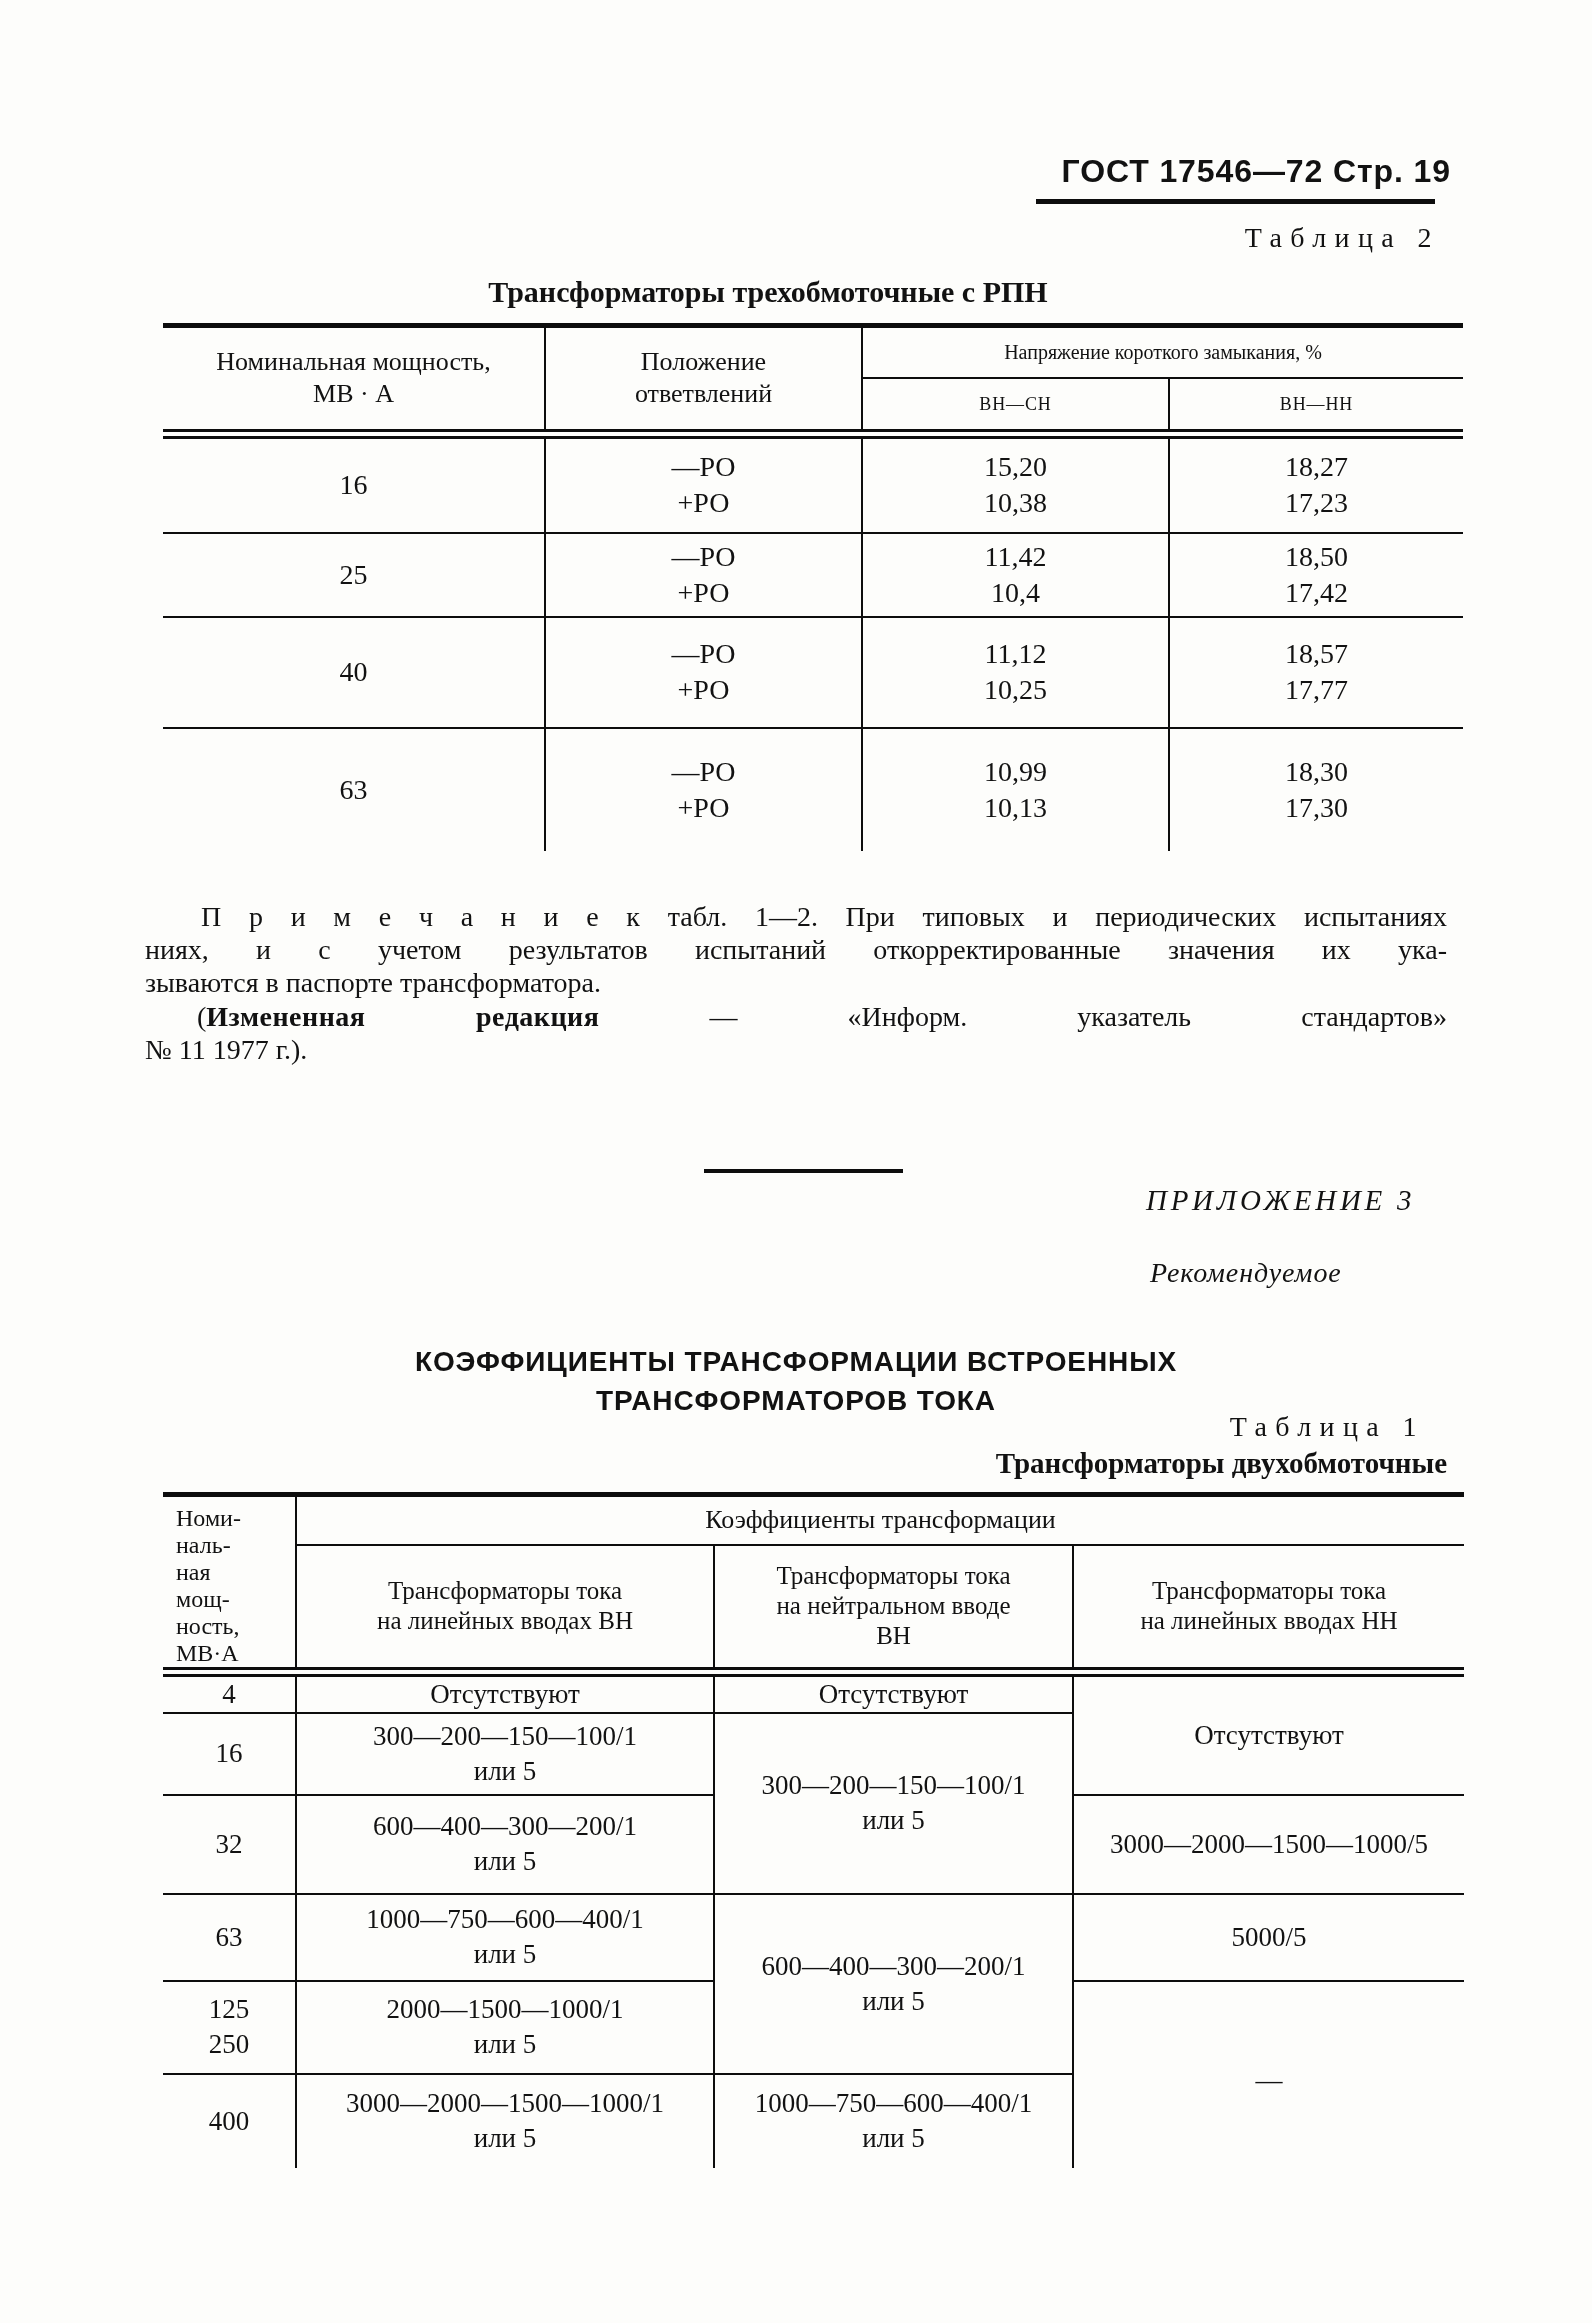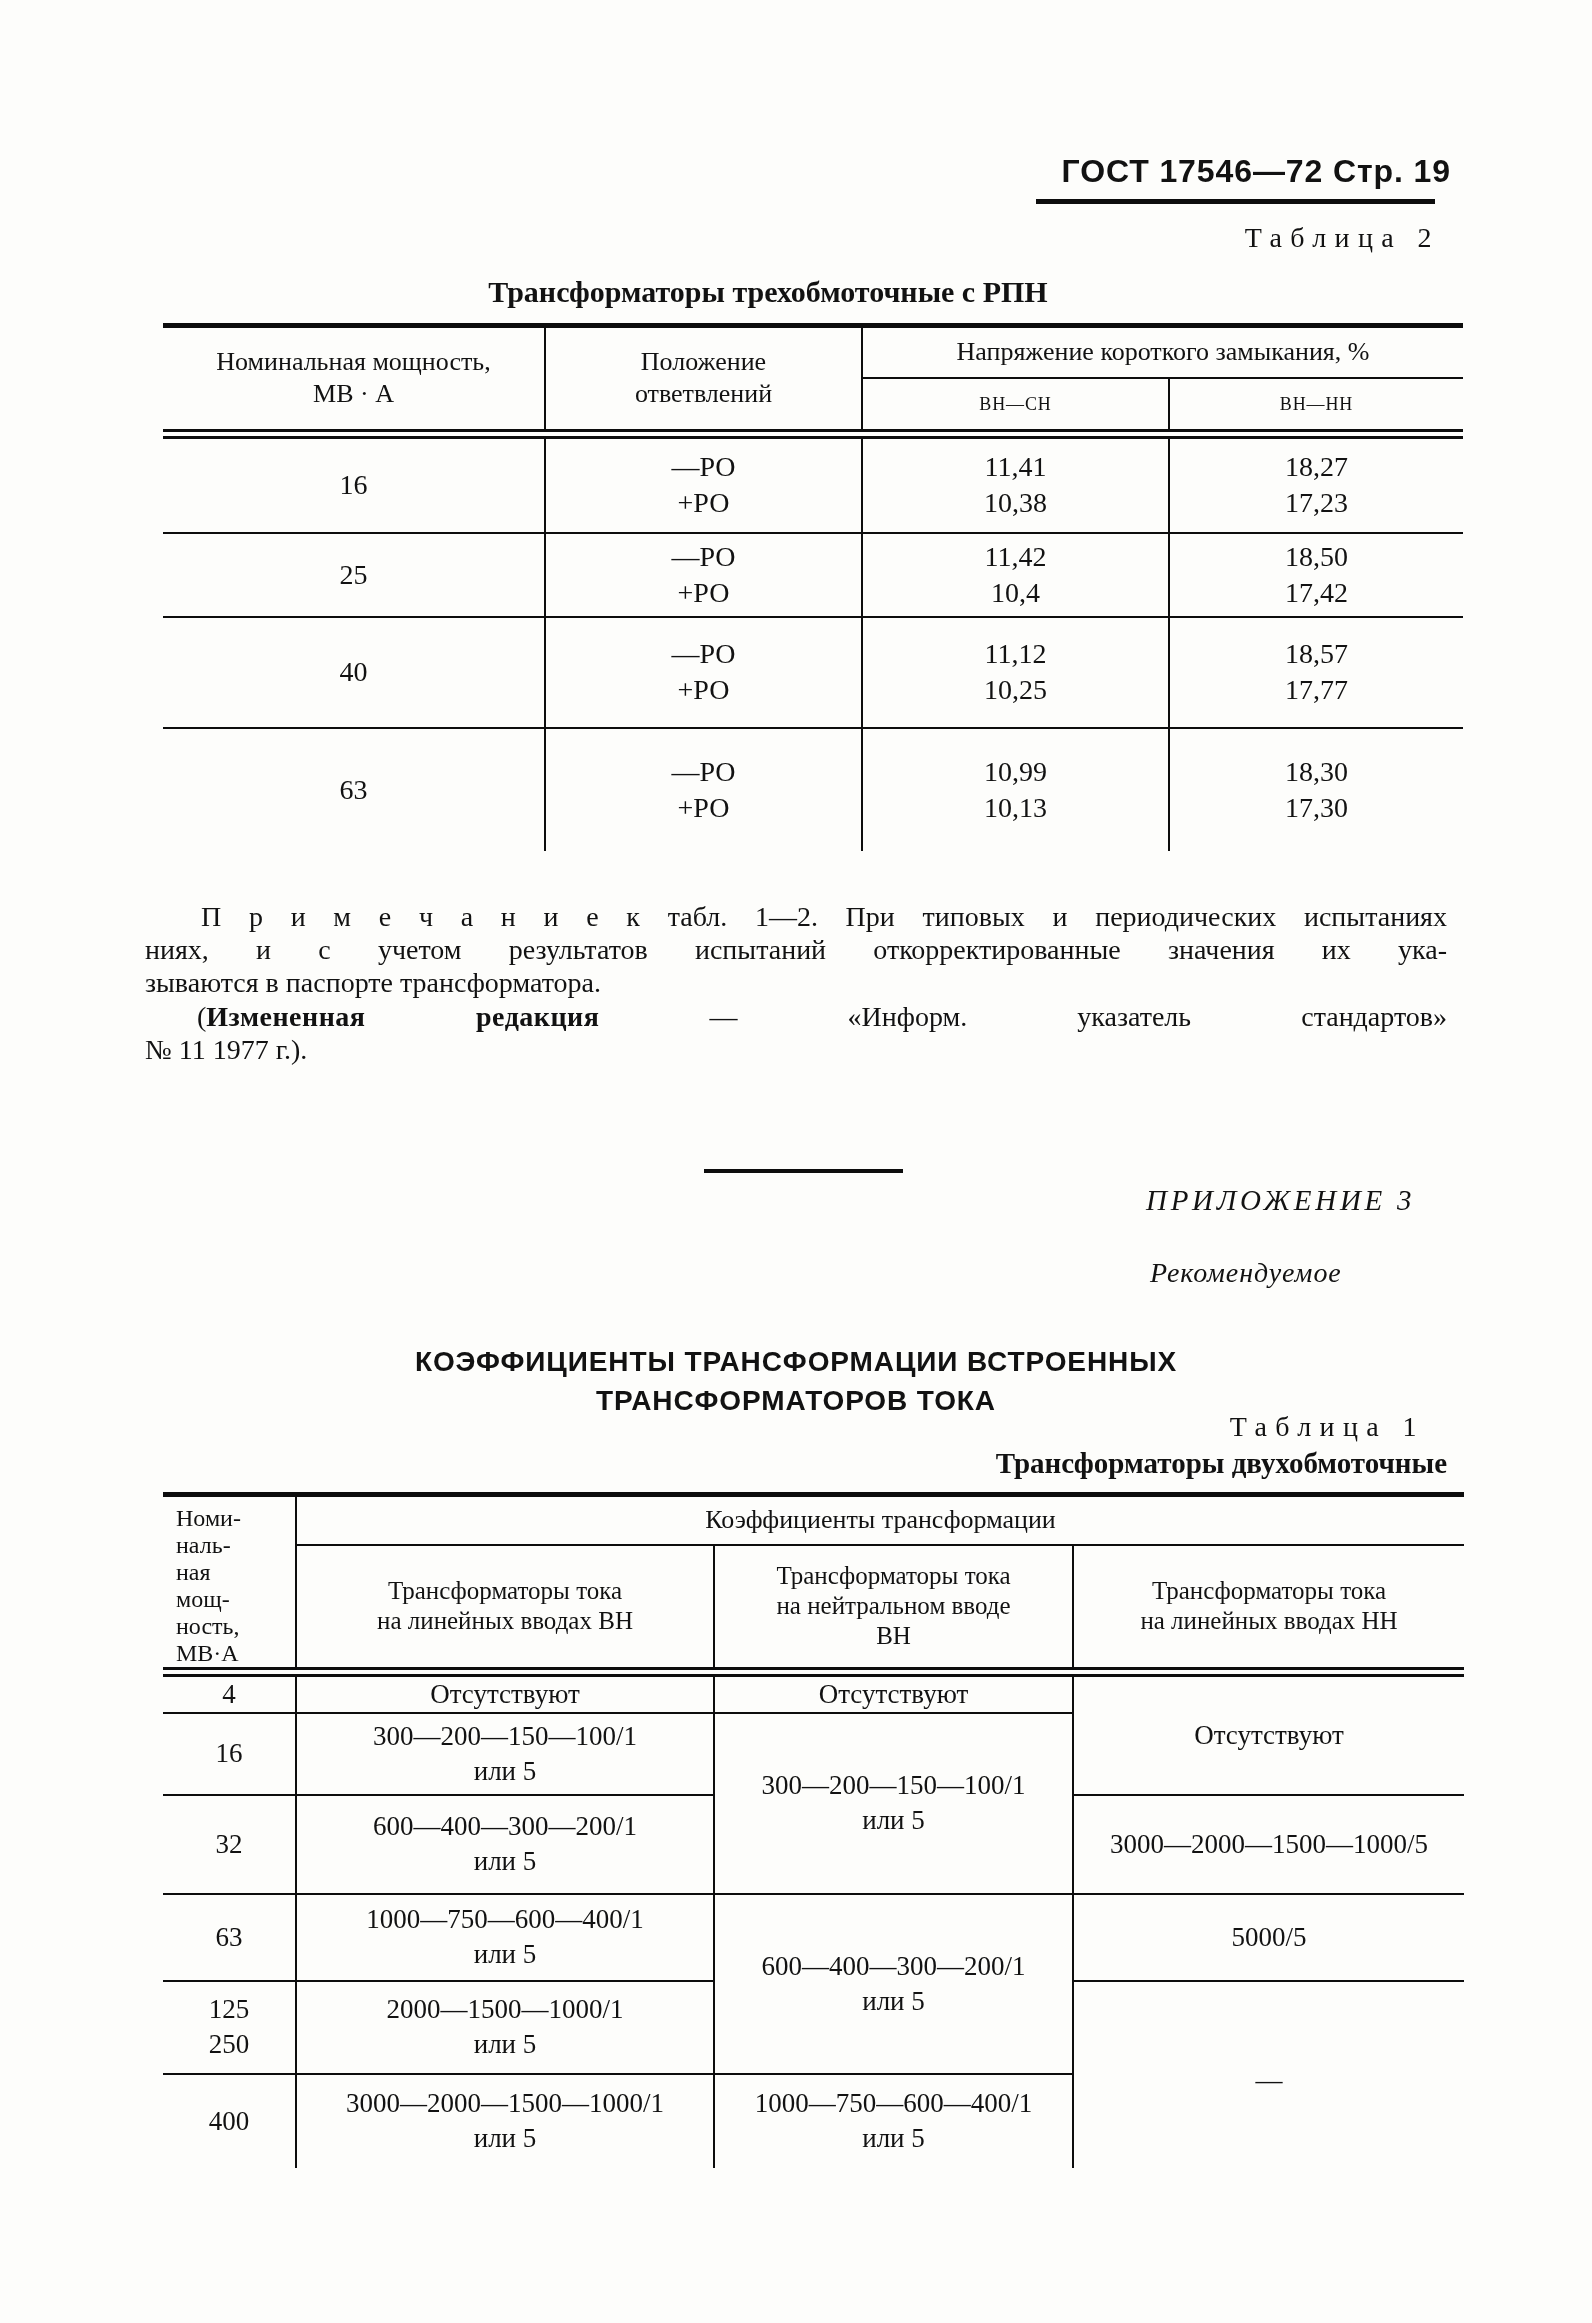--- a/index.html
+++ b/index.html
@@ -38,21 +38,21 @@
   table.gtab th,table.gtab td{
     padding:0;margin:0;
     text-align:center;vertical-align:middle;
     white-space:pre-line;
     font-weight:normal;
   }
   .bl{border-left:2.8px solid #0d0d0d;}
   
   table.t2{top:323px;width:1300px;}
   .t2 th{font-size:26px;line-height:32px;}
-  .t2 .span-head{border-bottom:2.8px solid #0d0d0d;font-size:26px;}
+  .t2 .span-head{border-bottom:2.8px solid #0d0d0d;font-size:20px;}
   .t2 .hr1{height:52px;}
   .t2 .hr2{height:56px;}
   .t2 .hr2 th{font-size:18px;letter-spacing:0.9px;}
   .t2 th.dbl,.t2 .hr2 th{border-bottom:10.3px double #0d0d0d;}
   .t2 td{font-size:28px;line-height:36px;}
   .t2 tbody td{border-bottom:2.8px solid #0d0d0d;}
   .t2 tr.last td{border-bottom:none;}
   .t2 .b0{height:99px;}.t2 .b1{height:84px;}.t2 .b2{height:111px;}.t2 .b3{height:123px;}
   
   .note-block{
@@ -134,21 +134,21 @@
       <tr class="hr2">
         <th class="bl">ВН—СН</th>
         <th class="bl">ВН—НН</th>
       </tr>
     </thead>
     <tbody>
       <tr class="b0">
         <td>16</td>
         <td class="bl">—РО
 +РО</td>
-        <td class="bl">11,41
+        <td class="bl">15,20
 10,38</td>
         <td class="bl">18,27
 17,23</td>
       </tr>
       <tr class="b1">
         <td>25</td>
         <td class="bl">—РО
 +РО</td>
         <td class="bl">11,42
 10,4</td>

